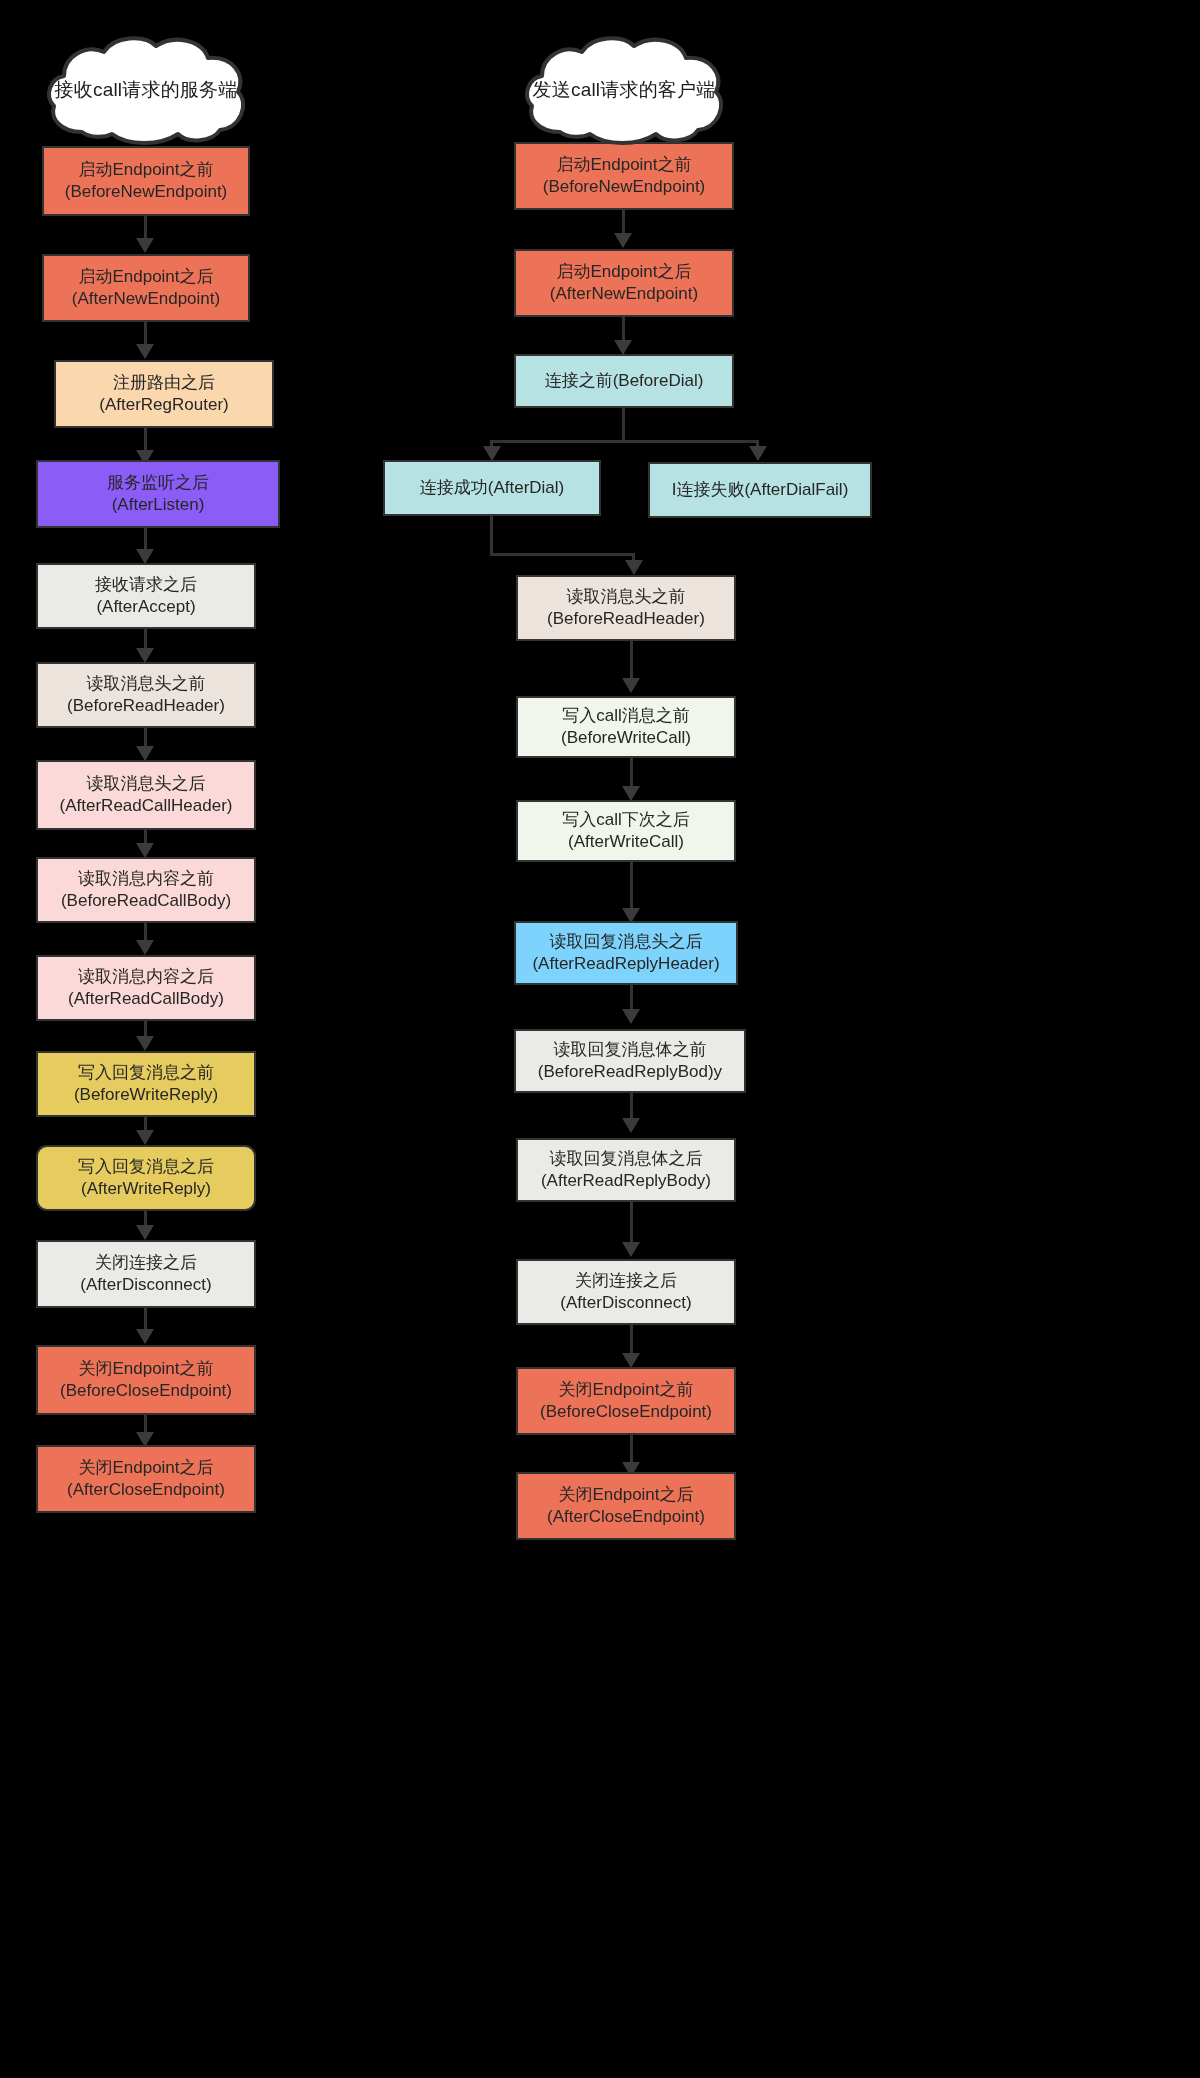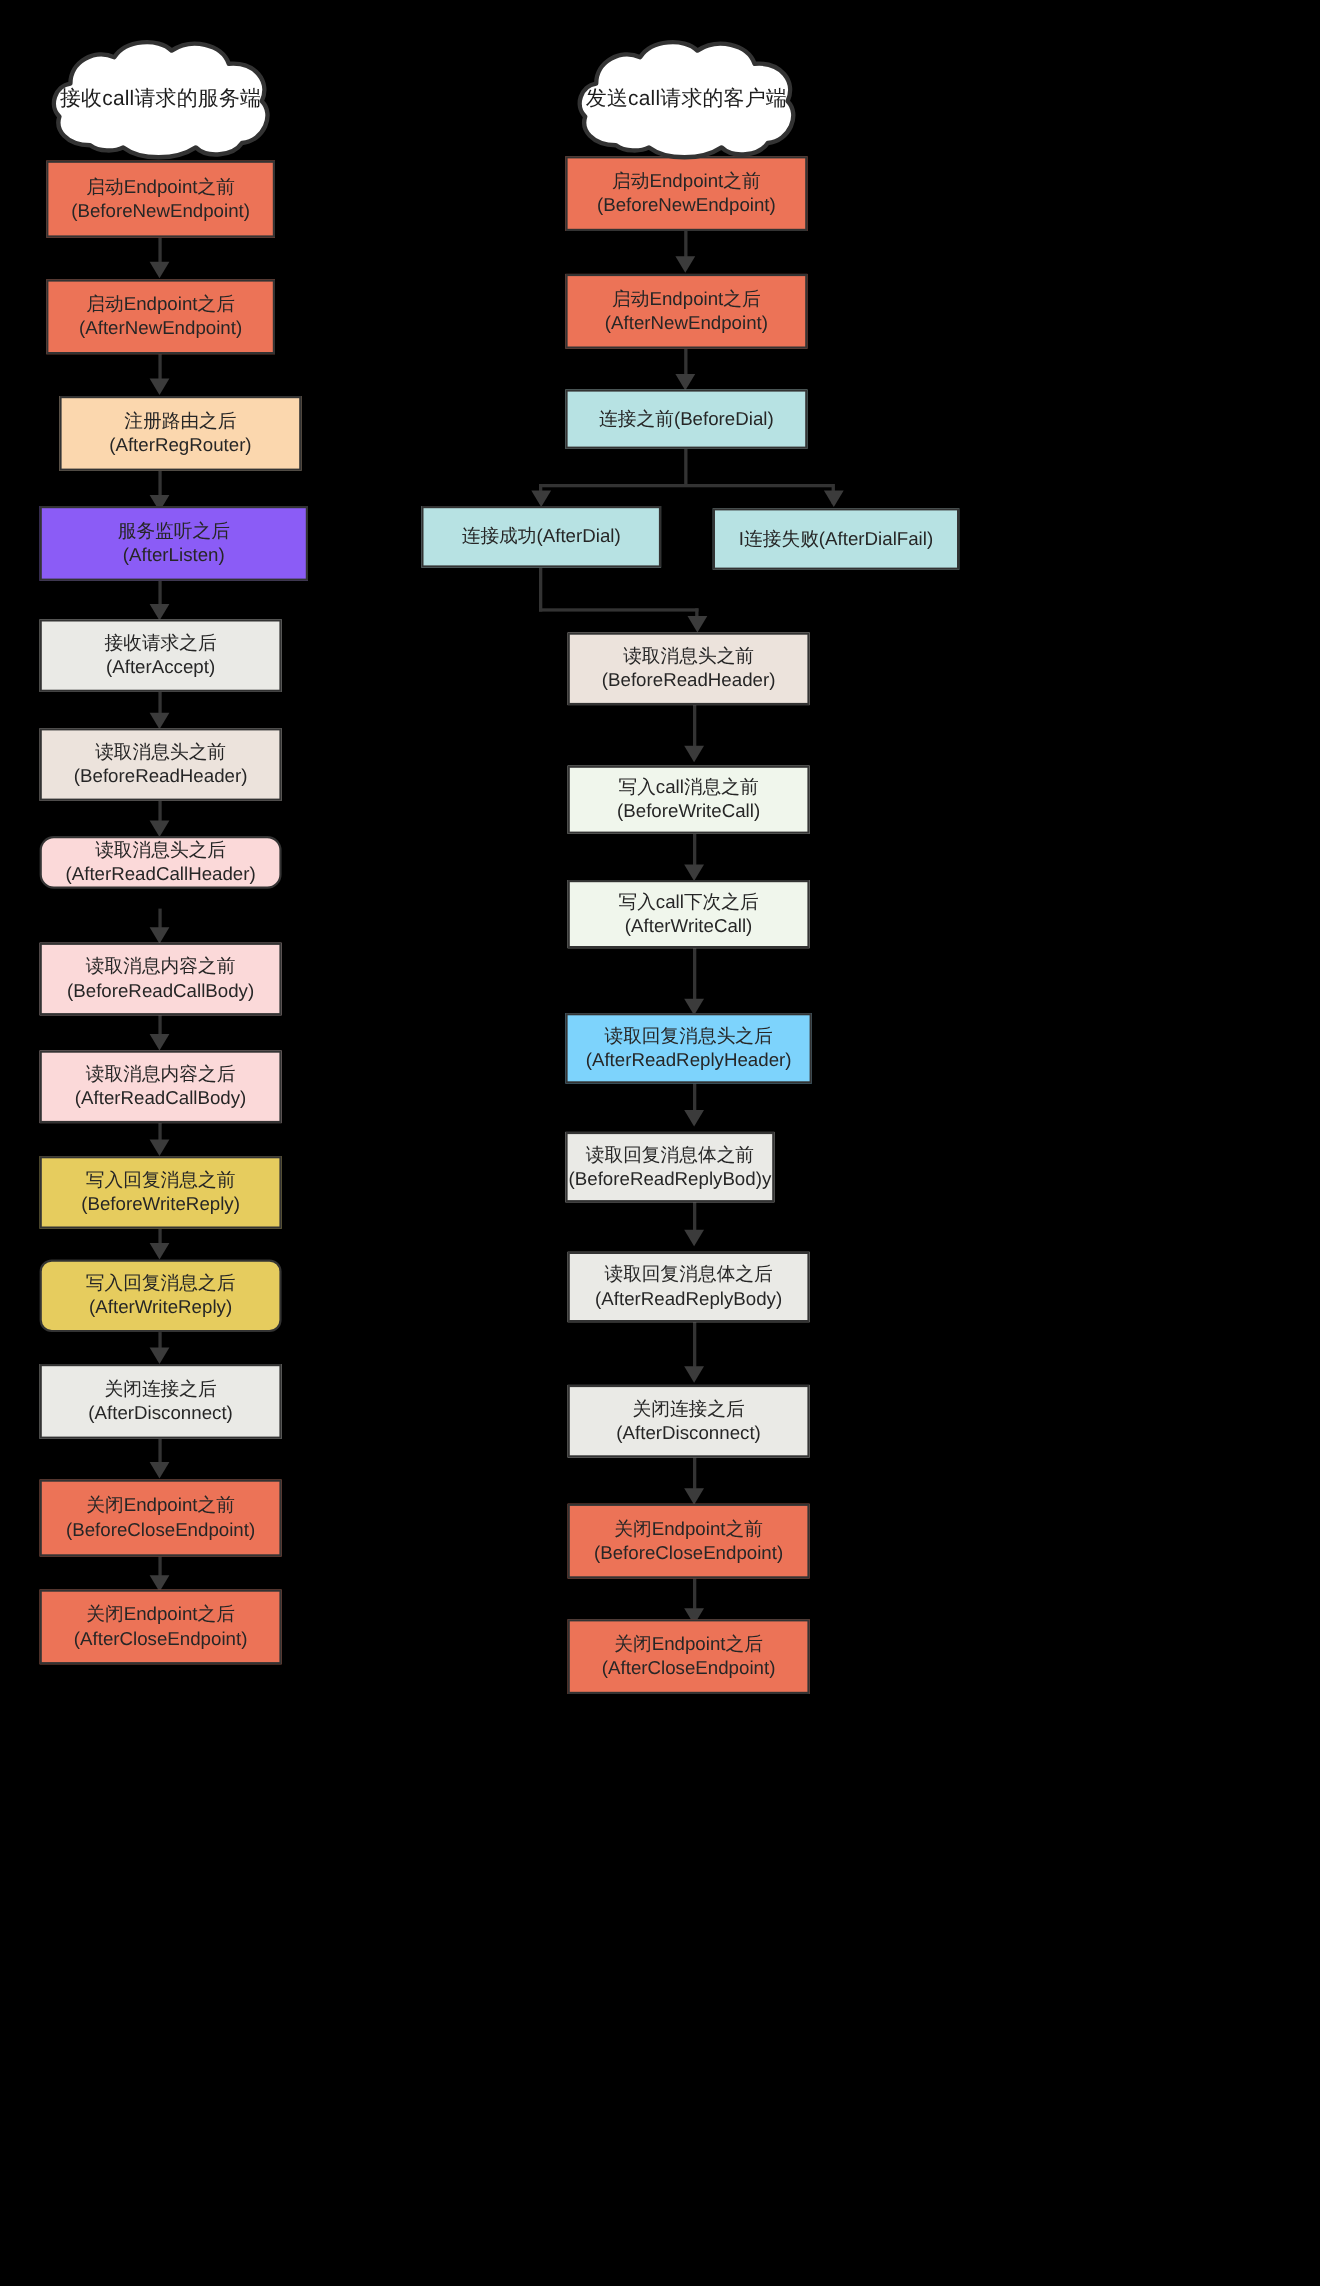--- a/index.html
+++ b/index.html
@@ -104,21 +104,21 @@
   <div class="edge v" style="left:144px;top:629px;height:25px;"></div>
   <div class="arrow" style="left:136px;top:648px;"></div>
 
   <div class="node" style="left:36px;top:662px;width:220px;height:66px;background:#ece3dc;">
     <span class="l1">读取消息头之前</span>
     <span class="l2">(BeforeReadHeader)</span>
   </div>
   <div class="edge v" style="left:144px;top:728px;height:24px;"></div>
   <div class="arrow" style="left:136px;top:746px;"></div>
 
-  <div class="node" style="left:36px;top:760px;width:220px;height:48px;background:#fbd9d9;border-radius:13px;">
+  <div class="node" style="left:36px;top:760px;width:220px;height:70px;background:#fbd9d9;">
     <span class="l1">读取消息头之后</span>
     <span class="l2">(AfterReadCallHeader)</span>
   </div>
   <div class="edge v" style="left:144px;top:826px;height:23px;"></div>
   <div class="arrow" style="left:136px;top:843px;"></div>
 
   <div class="node" style="left:36px;top:857px;width:220px;height:66px;background:#fbd9d9;">
     <span class="l1">读取消息内容之前</span>
     <span class="l2">(BeforeReadCallBody)</span>
   </div>
@@ -234,21 +234,21 @@
   <div class="edge v" style="left:630px;top:862px;height:48px;"></div>
   <div class="arrow" style="left:622px;top:908px;"></div>
 
   <div class="node" style="left:514px;top:921px;width:224px;height:64px;background:#7dd3fc;">
     <span class="l1">读取回复消息头之后</span>
     <span class="l2">(AfterReadReplyHeader)</span>
   </div>
   <div class="edge v" style="left:630px;top:985px;height:28px;"></div>
   <div class="arrow" style="left:622px;top:1009px;"></div>
 
-  <div class="node" style="left:514px;top:1029px;width:190px;height:64px;background:#eaeae6;">
+  <div class="node" style="left:514px;top:1029px;width:232px;height:64px;background:#eaeae6;">
     <span class="l1">读取回复消息体之前</span>
     <span class="l2">(BeforeReadReplyBod)y</span>
   </div>
   <div class="edge v" style="left:630px;top:1093px;height:28px;"></div>
   <div class="arrow" style="left:622px;top:1118px;"></div>
 
   <div class="node" style="left:516px;top:1138px;width:220px;height:64px;background:#eaeae6;">
     <span class="l1">读取回复消息体之后</span>
     <span class="l2">(AfterReadReplyBody)</span>
   </div>

